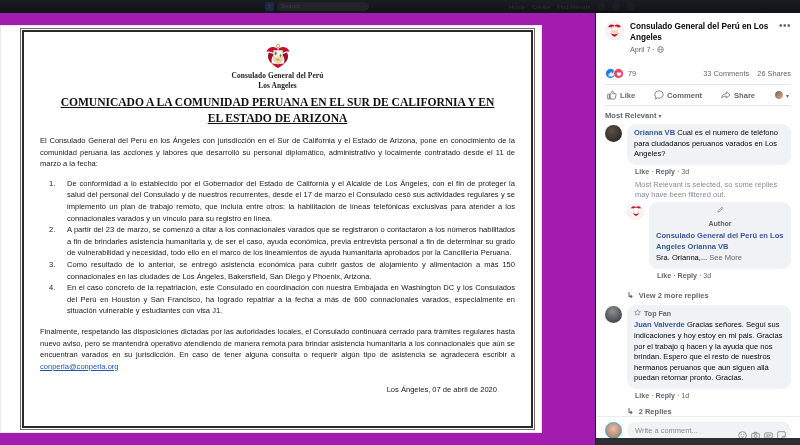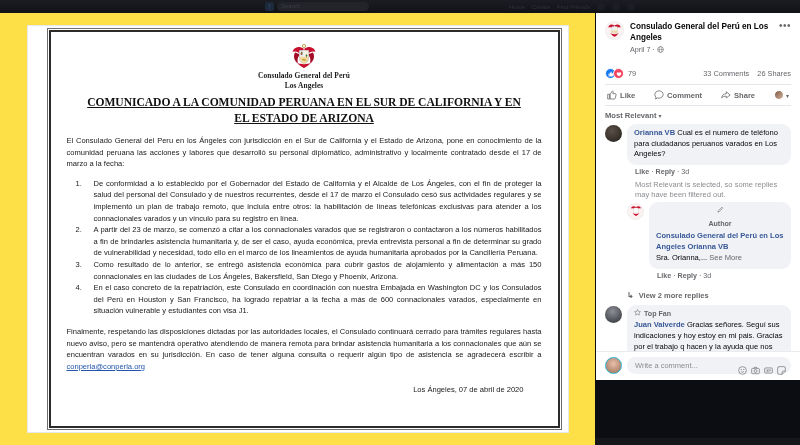--- a/index.html
+++ b/index.html
@@ -44,22 +44,22 @@
   #backdrop {
     position: absolute; top: 13px; left: 0;
     width: 800px; height: 432px;
     background: #0b0d12;
   }
 
   
   #theater {
     position: absolute; top: 13px; left: 0;
     width: 595px; height: 432px;
-    background: #fde047;
-    display: flex; align-items: center; justify-content: center;
+    background: #a21caf;
+    display: flex; align-items: center; justify-content: flex-start;
   }
   #doc-outer {
     position: relative;
     width: 542px; height: 408px;
     background: #ffffff;
     border: 1px solid #e8e8e8;
     padding: 4px 8px 4px 21px;
   }
   #doc-frame {
     width: 100%; height: 100%;
@@ -136,21 +136,21 @@
     font-family: "Liberation Sans", sans-serif;
     font-size: 7.55px;
     color: #191919;
     text-align: right;
     margin: 13px 20px 0 0;
   }
 
   
   #rail {
     position: absolute; top: 13px; left: 595px;
-    width: 205px; height: 367px;
+    width: 205px; height: 432px;
     background: #ffffff;
     display: flex; flex-direction: column;
     overflow: hidden;
     border-left: 1px solid #0b0d12;
   }
   #rail-scroll { flex: 1 1 auto; overflow: hidden; padding: 0 9px; }
 
   .post-head { display: flex; align-items: flex-start; padding: 8px 0 6px 0; }
   .page-avatar {
     width: 19px; height: 19px; border-radius: 50%;
@@ -345,21 +345,21 @@
               <circle cx="29" cy="33" r="1" fill="#e0bb3e"></circle>
               <circle cx="31" cy="35" r="1" fill="#e0bb3e"></circle>
             </svg>
           </div>
           <div class="lh-line1">Consulado General del Perú</div>
           <div class="lh-line2">Los Angeles</div>
         </div>
 
         <div class="doc-title">COMUNICADO A LA COMUNIDAD PERUANA EN EL SUR DE CALIFORNIA Y EN EL ESTADO DE ARIZONA</div>
 
-        <p class="body-p">El Consulado General del Peru en los Ángeles con jurisdicción en el Sur de California y el Estado de Arizona, pone en conocimiento de la comunidad peruana las acciones y labores que desarrolló su personal diplomático, administrativo y localmente contratado desde el 17 de marzo a la fecha:</p>
+        <p class="body-p">El Consulado General del Peru en los Ángeles con jurisdicción en el Sur de California y el Estado de Arizona, pone en conocimiento de la comunidad peruana las acciones y labores que desarrolló su personal diplomático, administrativo y localmente contratado desde el 11 de marzo a la fecha:</p>
 
         <ol class="doc-list">
           <li>De conformidad a lo establecido por el Gobernador del Estado de California y el Alcalde de Los Ángeles, con el fin de proteger la salud del personal del Consulado y de nuestros recurrentes, desde el 17 de marzo el Consulado cesó sus actividades regulares y se implementó un plan de trabajo remoto, que incluía entre otros: la habilitación de líneas telefónicas exclusivas para atender a los connacionales varados y un vínculo para su registro en línea.</li>
           <li>A partir del 23 de marzo, se comenzó a citar a los connacionales varados que se registraron o contactaron a los números habilitados a fin de brindarles asistencia humanitaria y, de ser el caso, ayuda económica, previa entrevista personal a fin de determinar su grado de vulnerabilidad y necesidad, todo ello en el marco de los lineamientos de ayuda humanitaria aprobados por la Cancillería Peruana.</li>
           <li>Como resultado de lo anterior, se entregó asistencia económica para cubrir gastos de alojamiento y alimentación a más 150 connacionales en las ciudades de Los Ángeles, Bakersfield, San Diego y Phoenix, Arizona.</li>
           <li>En el caso concreto de la repatriación, este Consulado en coordinación con nuestra Embajada en Washington DC y los Consulados del Perú en Houston y San Francisco, ha logrado repatriar a la fecha a más de 600 connacionales varados, especialmente en situación vulnerable y estudiantes con visa J1.</li>
         </ol>
 
         <p class="body-p" style="margin-top:9px"><span>Finalmente, respetando las disposiciones dictadas por las autoridades locales, el Consulado continuará cerrado para trámites regulares hasta nuevo aviso, pero se mantendrá operativo atendiendo de manera remota para brindar asistencia humanitaria a los connacionales que aún se encuentran varados en su jurisdicción. En caso de tener alguna consulta o requerir algún tipo de asistencia se agradecerá escribir a </span><a class="doc-mail" href="#">conperla@conperla.org</a></p>
 

